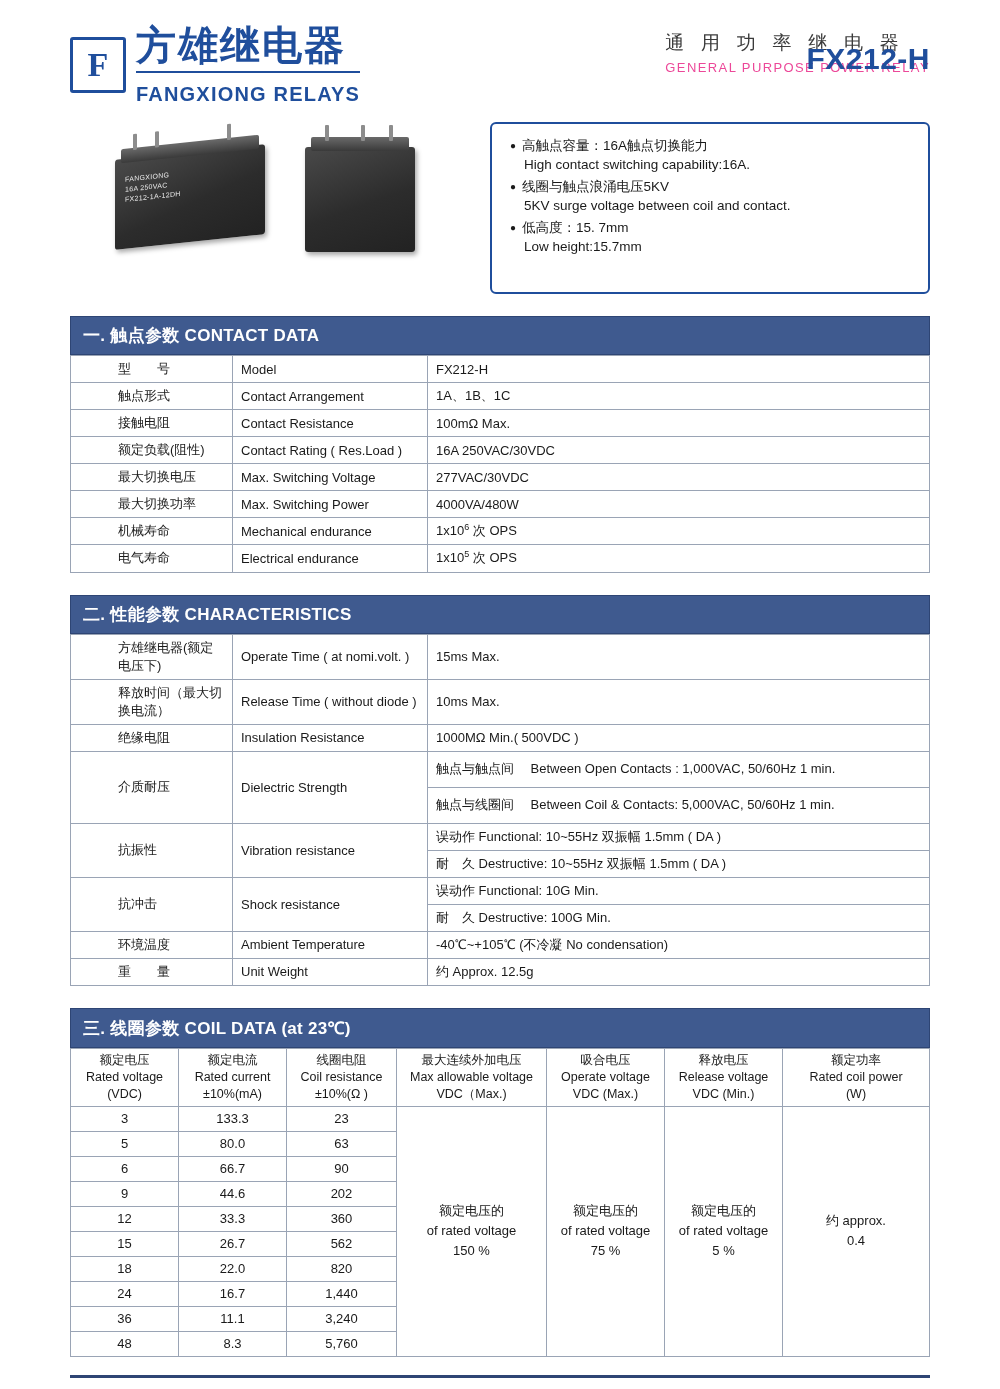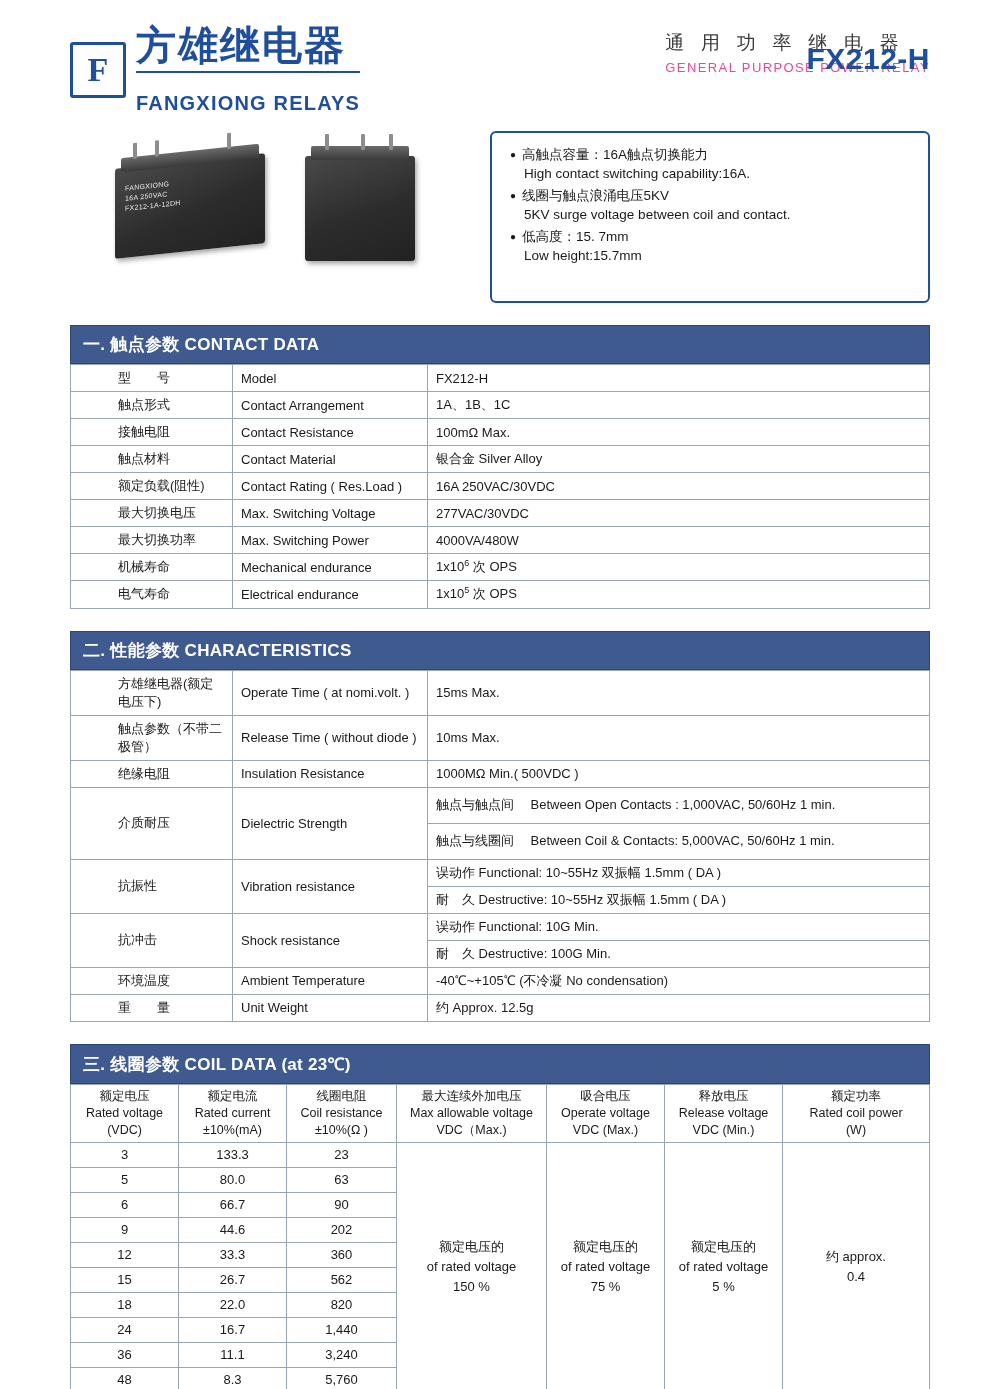--- a/index.html
+++ b/index.html
@@ -23,21 +23,21 @@
   .logo-mark .f-glyph {
     position:absolute; inset:0; display:flex; align-items:center; justify-content:center;
     font-family:"Liberation Serif", serif; font-weight:bold; font-size:34px; color:#1f4e9c;
   }
   .logo-text { line-height:1; }
   .logo-cn {
     font-family:"Liberation Serif", serif; font-weight:bold; font-size:40px;
     color:#1f4e9c; letter-spacing:2px;
   }
   .logo-en {
-    font-weight:bold; font-size:20px; color:#1f4e9c; letter-spacing:1.2px; margin-top:20px;text-align:right;
+    font-weight:bold; font-size:20px; color:#1f4e9c; letter-spacing:1.2px; margin-top:11px;text-align:right;
   }
   .logo-rule { height:2px; background:#1f4e9c; margin-top:5px; }
 
   .header-right { margin-left:auto; text-align:left; padding-top:4px; }
   .hdr-cn { font-family:"Liberation Serif", serif; font-size:19px; color:#3b3b3b; letter-spacing:6px; }
   .hdr-en { font-size:13px; color:#ec4899; letter-spacing:1.4px; margin-top:4px; }
   .model-no {
     position:absolute; right:70px; top:42px;
     font-size:30px; font-weight:bold; color:#1f4e9c; letter-spacing:0.5px;
   }
@@ -186,25 +186,20 @@
         <td class="t-cn">触点形式</td>
         <td class="t-en">Contact Arrangement</td>
         <td>1A、1B、1C</td>
       </tr>
       <tr class="row-h">
         <td class="t-cn">接触电阻</td>
         <td class="t-en">Contact Resistance</td>
         <td>100mΩ Max.</td>
       </tr>
       <tr class="row-h">
-        <td class="t-cn">触点材料</td>
-        <td class="t-en">Contact Material</td>
-        <td>银合金 Silver Alloy</td>
-      </tr>
-      <tr class="row-h">
         <td class="t-cn">额定负载(阻性)</td>
         <td class="t-en">Contact Rating ( Res.Load )</td>
         <td>16A 250VAC/30VDC</td>
       </tr>
       <tr class="row-h">
         <td class="t-cn">最大切换电压</td>
         <td class="t-en">Max. Switching Voltage</td>
         <td>277VAC/30VDC</td>
       </tr>
       <tr class="row-h">
@@ -229,21 +224,21 @@
   <div class="sect-wrap">
     <div class="sect-bar">二. 性能参数 CHARACTERISTICS</div>
     <table>
       <tbody>
           <tr class="row-h">
         <td class="t-cn">方雄继电器(额定电压下)</td>
         <td class="t-en">Operate Time ( at nomi.volt. )</td>
         <td>15ms Max.</td>
       </tr>
       <tr class="row-h">
-        <td class="t-cn">触点参数（不带二极管）</td>
+        <td class="t-cn">释放时间（最大切换电流）</td>
         <td class="t-en">Release Time ( without diode )</td>
         <td>10ms Max.</td>
       </tr>
       <tr class="row-h">
         <td class="t-cn">绝缘电阻</td>
         <td class="t-en">Insulation Resistance</td>
         <td>1000MΩ Min.( 500VDC )</td>
       </tr>
 
       <tr>

